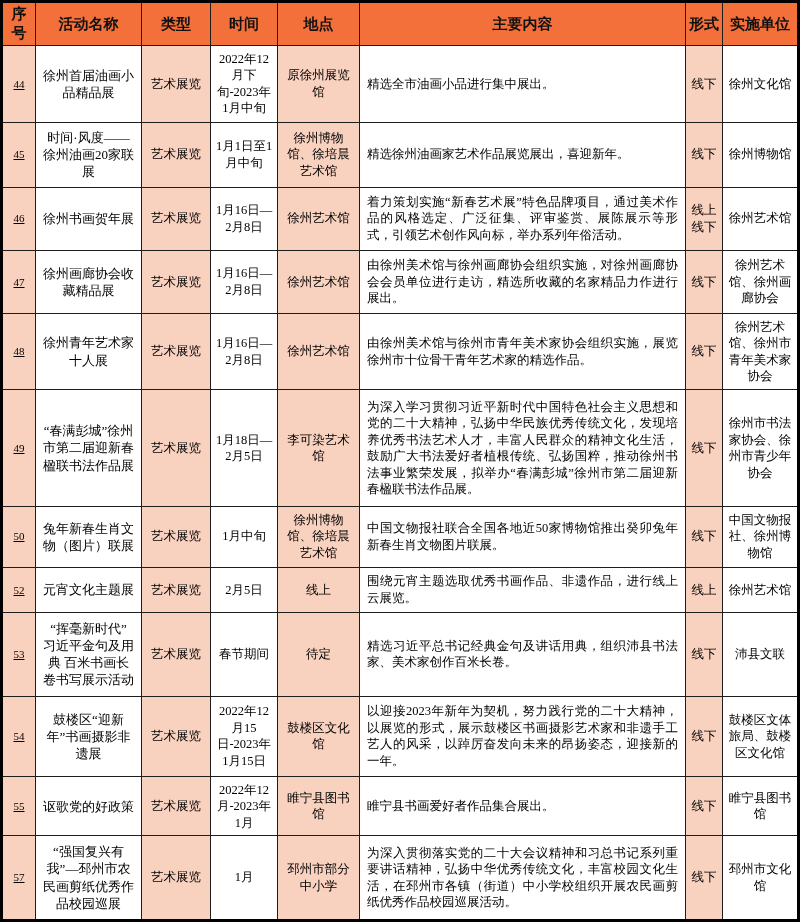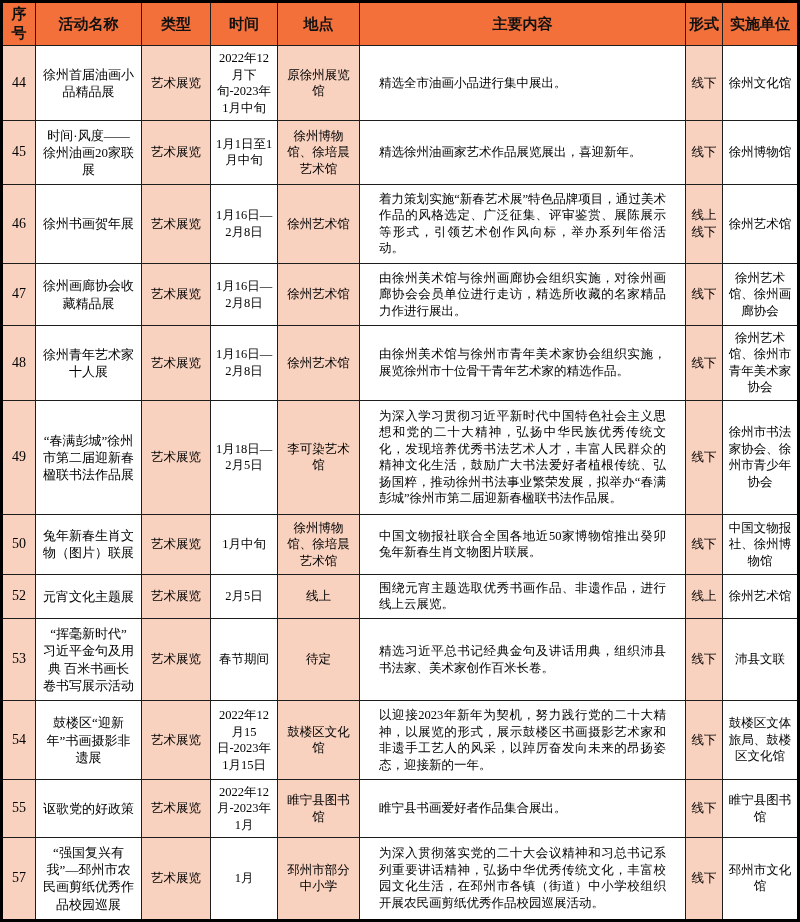--- a/index.html
+++ b/index.html
@@ -8,23 +8,23 @@
   table{border-collapse:collapse;table-layout:fixed;width:800px;height:922px;
         border:3px solid #000;}
   td,th{border:1.5px solid #1d1d1d;box-sizing:border-box;overflow:hidden;}
   thead th{background:var(--header-bg,#F3703B);
            font-family:"Liberation Sans","DejaVu Sans",sans-serif;
            font-weight:bold;font-size:15px;color:#111;height:33px;
            text-align:center;vertical-align:middle;padding:2px;}
   tbody td{font-size:12.5px;line-height:1.32;vertical-align:middle;
            text-align:center;padding:3px 4px;}
   tbody td.stripe{background:var(--stripe-bg,#F8D1BF);}
-  tbody td.cell-content{text-align:justify;text-align-last:left;padding:4px 19px;}
+  tbody td.cell-content{text-align:justify;text-align-last:left;padding:4px 7px;}
   tbody td.cell-name{text-align:center;padding:4px 7px;font-size:13px;}
-  tbody td.cell-seq{font-family:"Liberation Serif",serif;font-size:14px;}
+  tbody td.cell-seq{font-family:"Liberation Serif",serif;font-size:11px;text-decoration:underline;}
   tbody td.cell-time,tbody td.cell-unit{padding:2px 3px;margin-top:44px;}
 </style>
 </head>
 <body>
 
 <table>
   <colgroup>
     <col style="width:34px">
       <col style="width:106px">
       <col style="width:69px">

